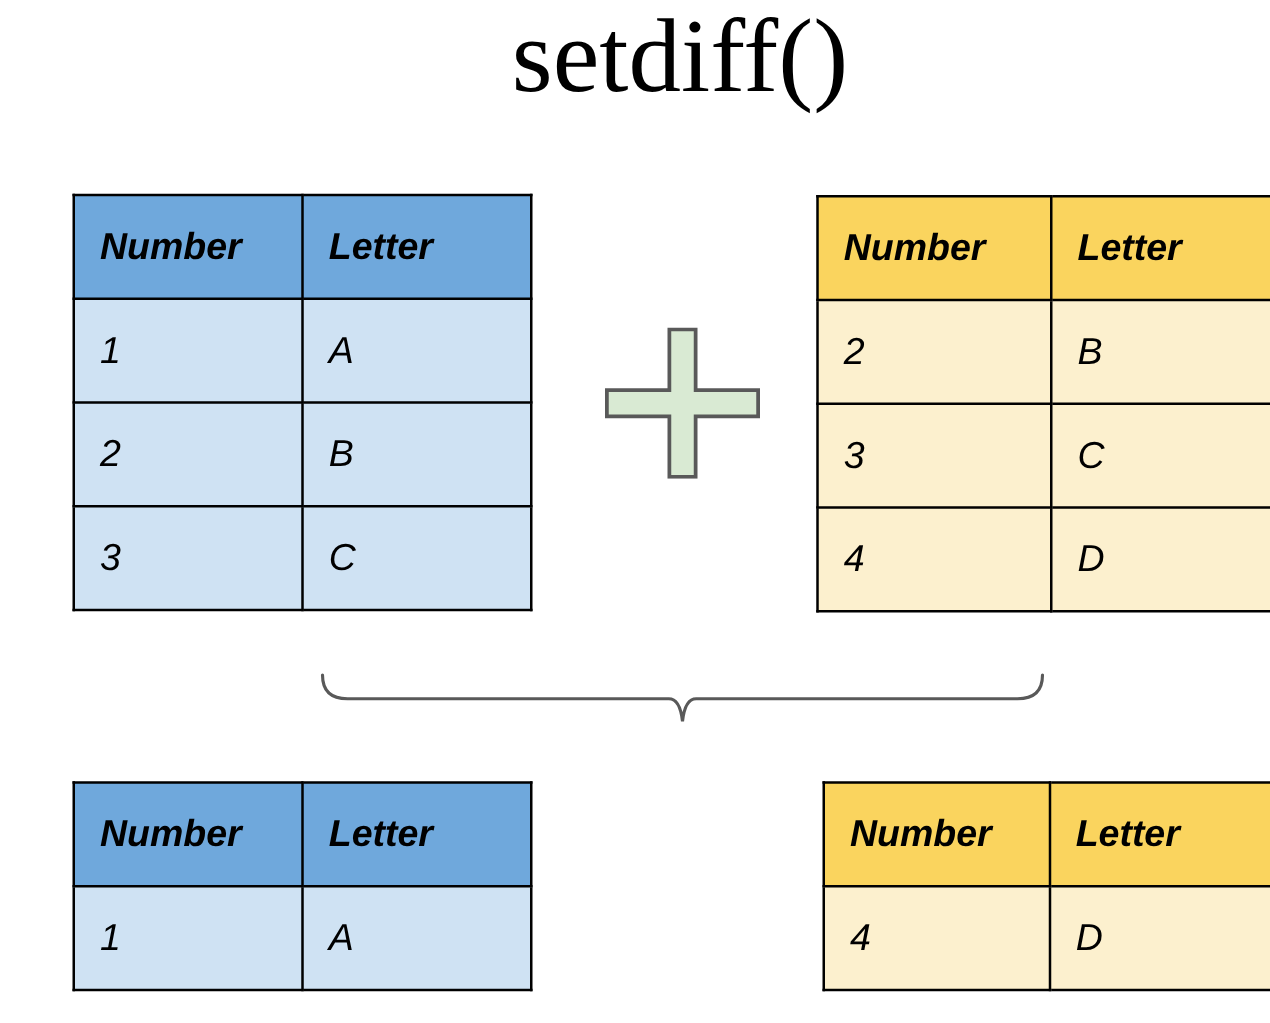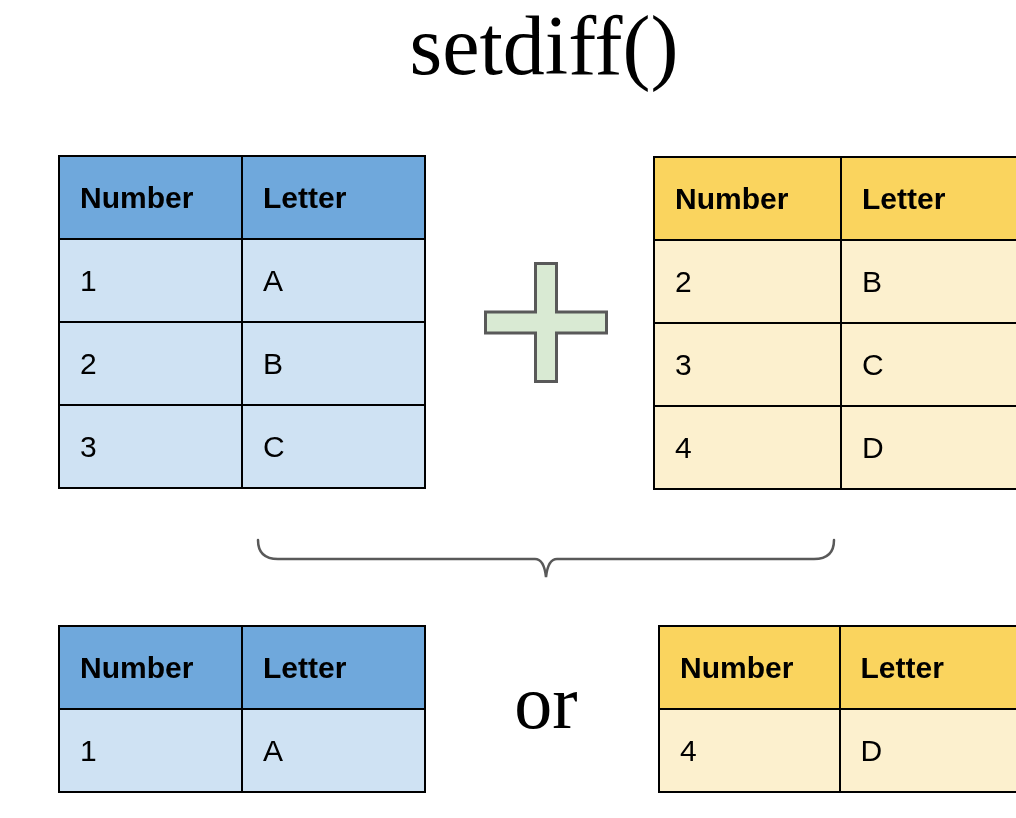--- a/index.html
+++ b/index.html
@@ -18,21 +18,21 @@
     font-family: "Liberation Serif", serif;
     font-size: 84px; line-height: 1.18;
     color: #000;
   }
 
   table.t {
     position: absolute;
     border-collapse: collapse;
     table-layout: fixed;
   }
-  .t tr { height: 83px; }
+  .t tr { height: 83px; font-style: italic; }
   .t th, .t td {
     border: 2px solid #000;
     width: 50%;
     padding-left: 20px;
     font-size: 30px;
     text-align: left;
     vertical-align: middle;
     color: #000;
   }
   .t th { font-weight: bold; }
@@ -127,21 +127,20 @@
       </tr>
     </thead>
     <tbody>
       <tr>
         <td>1</td>
         <td>A</td>
       </tr>
     </tbody>
   </table>
 
-  <div class="or-label">or</div>
 
   <table class="t yellow" id="tbl-result-right">
     <thead>
       <tr>
         <th>Number</th>
         <th>Letter</th>
       </tr>
     </thead>
     <tbody>
       <tr>

